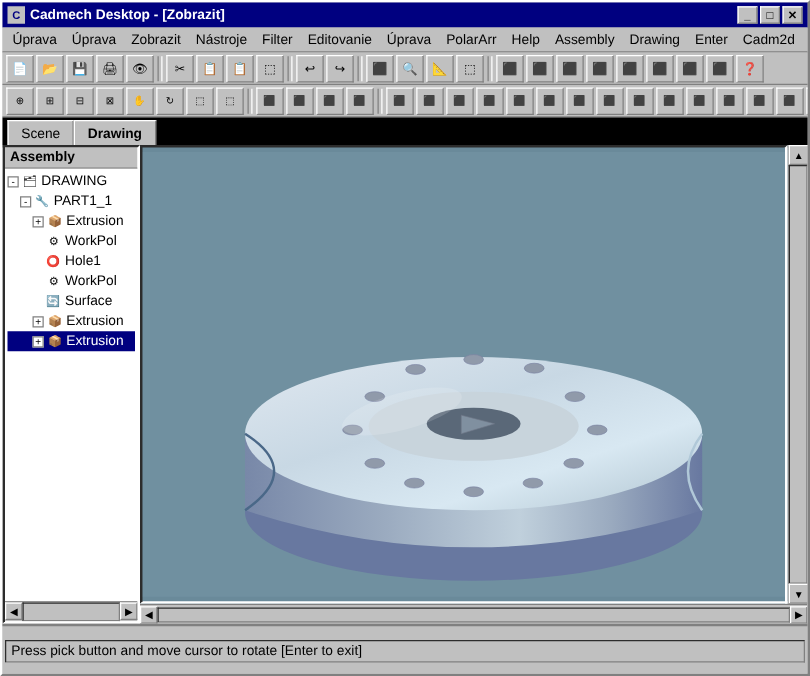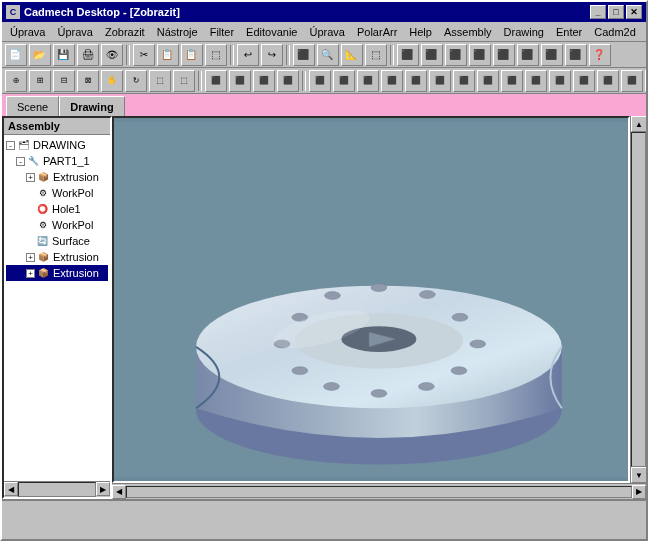--- a/index.html
+++ b/index.html
@@ -116,21 +116,21 @@
     .tb-sep {
       width: 4px;
       height: 20px;
       border-left: 1px solid #808080;
       border-right: 1px solid #ffffff;
       margin: 0 2px;
       flex-shrink: 0;
     }
     .tabs-row {
       height: 22px;
-      background: #f9a8d4;
+      background: #000000;
       display: flex;
       align-items: flex-end;
       padding: 0 4px;
       flex-shrink: 0;
     }
     .tab {
       height: 20px;
       padding: 0 10px;
       background: #c0c0c0;
       border: 1px solid;
@@ -515,14 +515,15 @@
 
       <div class="bottom-scrollbar">
         <div class="scroll-btn">◀</div>
         <div style="flex:1;background:#c0c0c0;border:1px inset #808080;height:12px;"></div>
         <div class="scroll-btn">▶</div>
       </div>
     </div>
   </div>
 
   <div class="status-bar">
+    <div class="status-line">Press pick button and move cursor to rotate [Enter to exit]</div>
   </div>
 </div>
 
 </body></html>

